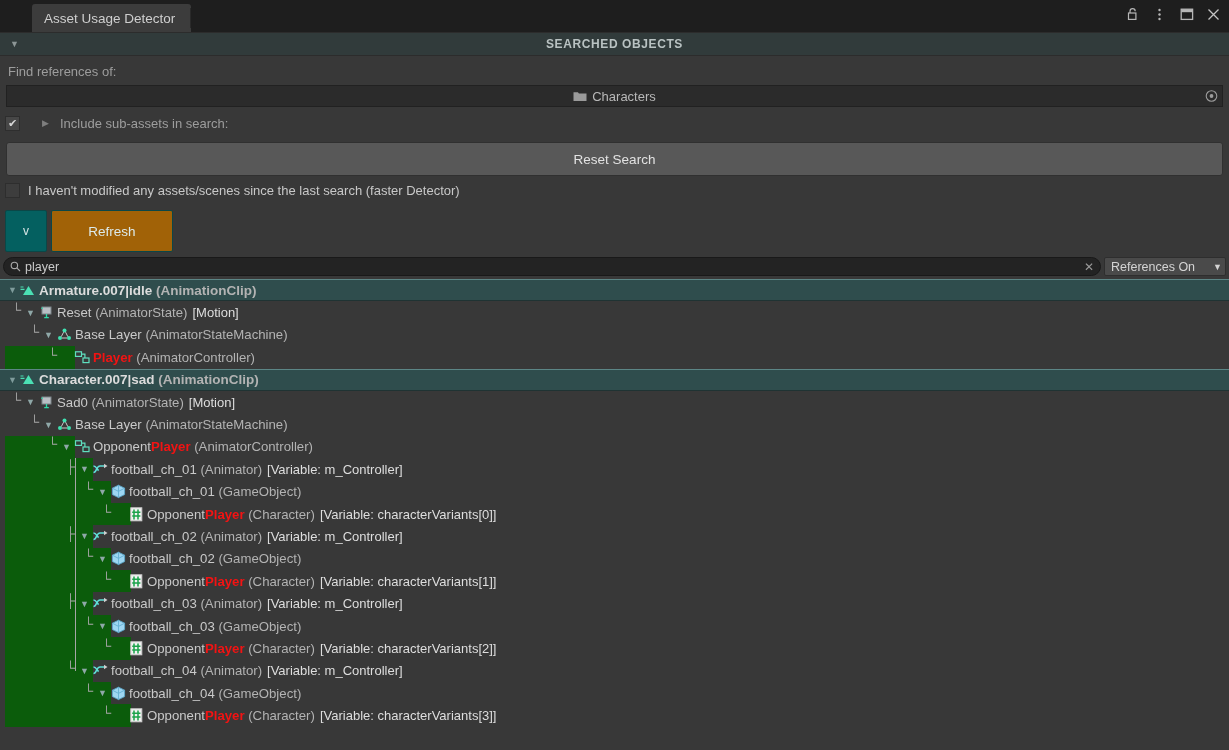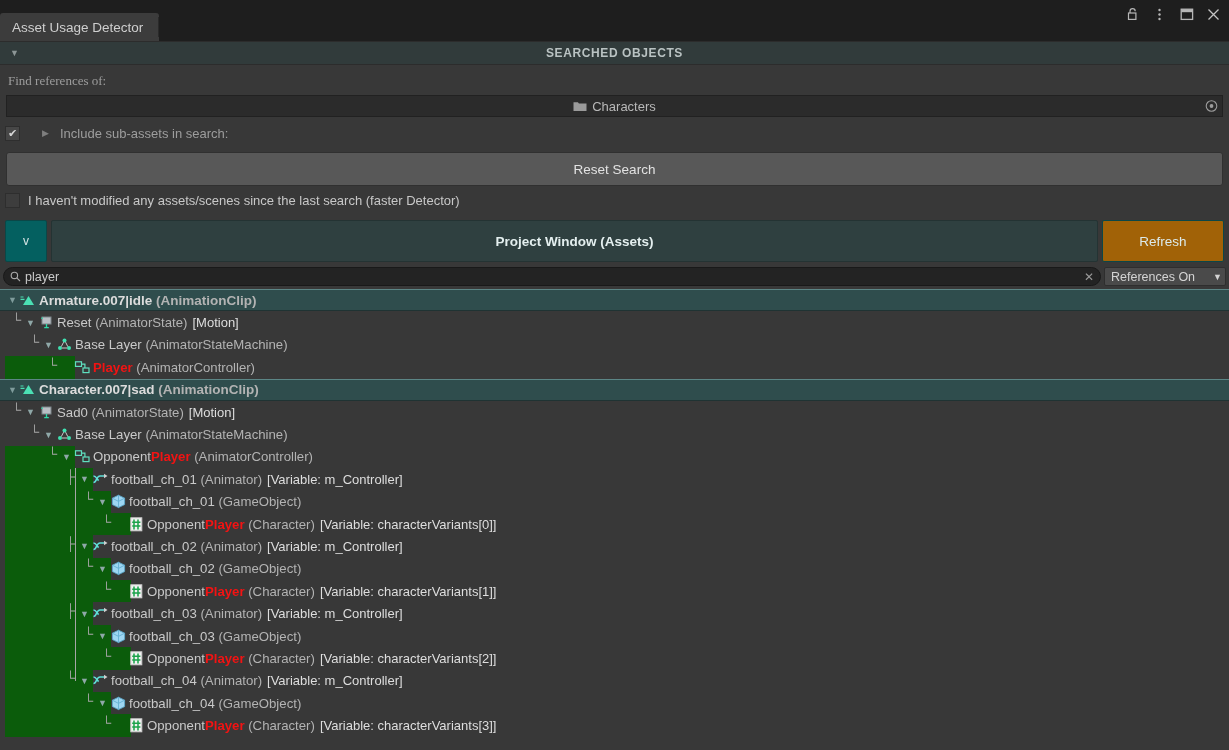--- a/index.html
+++ b/index.html
@@ -8,22 +8,22 @@
     background:#383838;
     font-family:"Liberation Sans", sans-serif;
     font-size:13px;
     color:#c4c4c4;
     overflow:hidden;
   }
   .window{ width:1229px; height:750px; position:relative; background:#383838; }
 
   
   .titlebar{
-    height:41px; background:#1e1e1e; position:relative;
-    display:flex; align-items:flex-end;
+    height:32px; background:#1e1e1e; position:relative;
+    display:flex; align-items:flex-end;padding-left:32px;
   }
   .tab{
     height:28px; background:#3c3c3c; color:#cfcfcf;
     display:flex; align-items:center; padding:0 16px 0 12px;
     font-size:13.5px; border-top-left-radius:3px; border-top-right-radius:3px;
     position:relative;
   }
   .tab::after{
     content:""; position:absolute; right:0; top:4px; bottom:4px; width:1px;
     background:#2a2a2a;
@@ -45,21 +45,21 @@
     font-size:12px; font-weight:bold; letter-spacing:.6px; color:#b9c2c2;
   }
   .sec-header .foldarrow{
     position:absolute; left:10px; top:50%; transform:translateY(-50%);
     color:#8d9696; font-size:9px;
   }
 
   
   .panel{ padding:0; }
   .row-label{
-    padding:8px 0 6px 8px; color:#9d9d9d; font-size:13px;font-family:Liberation Serif, serif;
+    padding:8px 0 6px 8px; color:#9d9d9d; font-size:13px;
   }
 
   .objfield{
     margin:0 6px; height:22px; background:#2b2b2b; border:1px solid #212121;
     display:flex; align-items:center; padding:0 4px; position:relative;justify-content:center;
   }
   .objfield .folder-ic{ margin-right:5px; display:flex; }
   .objfield .txt{ color:#b8b8b8; font-size:13px; }
   .objfield .picker{
     position:absolute; right:3px; top:50%; transform:translateY(-50%);
@@ -224,23 +224,20 @@
 
     <div class="checkrow2">
       <span class="cbox empty"></span>
       <span class="cl">I haven't modified any assets/scenes since the last search (faster Detector)</span>
     </div>
 
     <div class="tabsrow">
       <div class="vbtn">
         <span>v</span>
       </div>
-      <div class="projtab">
-        <span>Project Window (Assets)</span>
-      </div>
       <div class="refreshbtn">
         <span>Refresh</span>
       </div>
     </div>
 
     <div class="searchbar">
       <div class="searchfield">
         <span class="mag">
           <svg width="11" height="11" viewBox="0 0 11 11">
               <circle cx="4.4" cy="4.4" r="3.2" fill="none" stroke="#a8a8a8" stroke-width="1.1"></circle>

